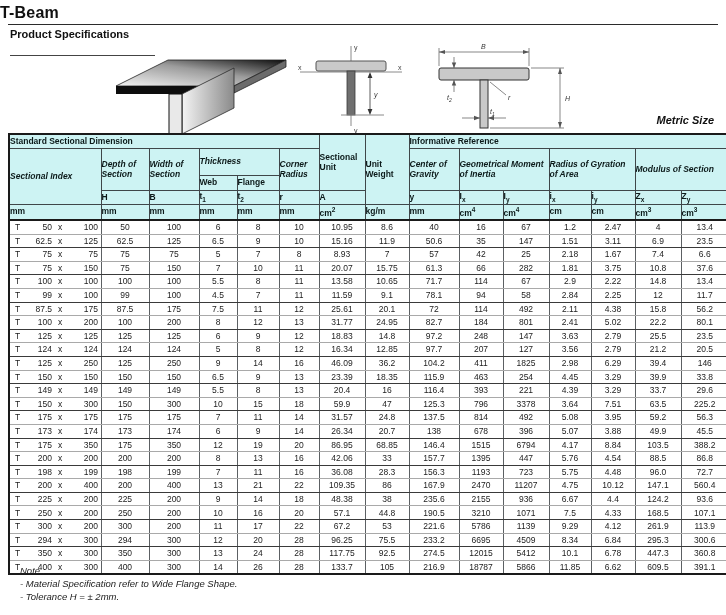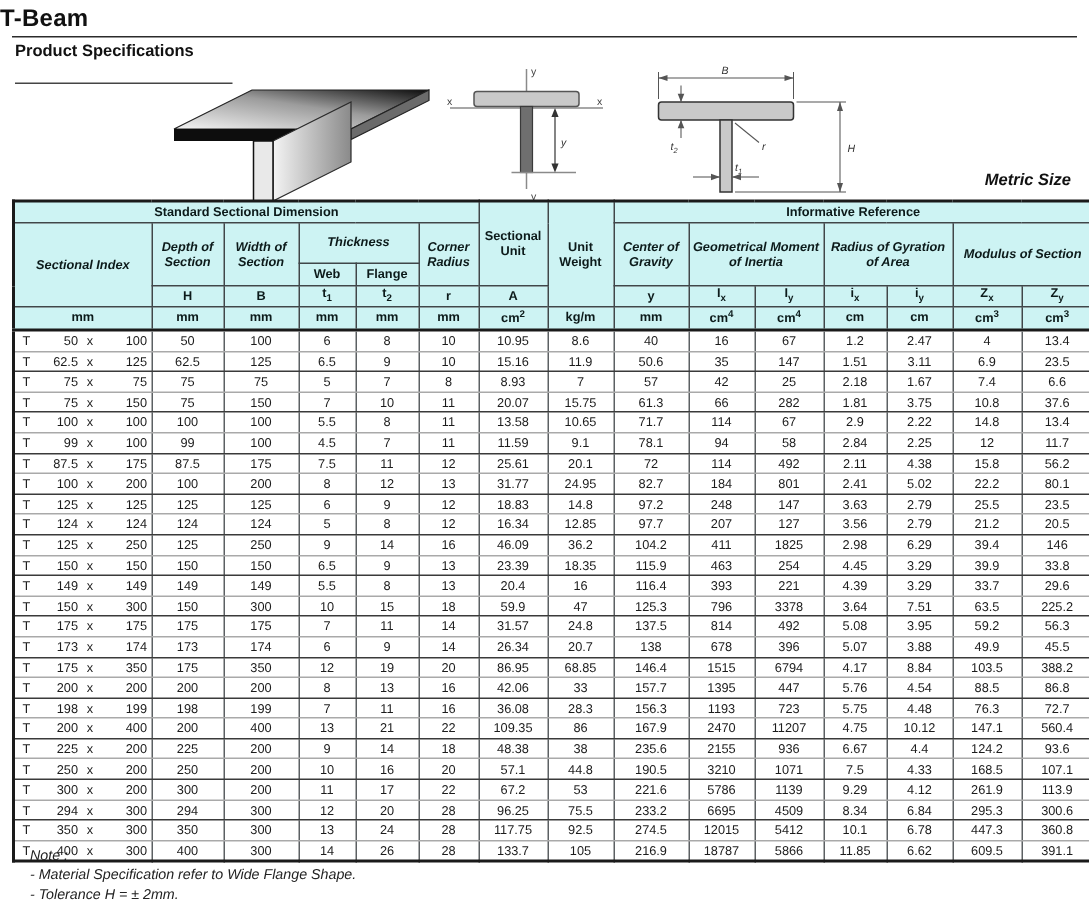--- a/index.html
+++ b/index.html
@@ -10,21 +10,21 @@
   .metric-size{position:absolute;right:12px;top:114px;font-size:11px;font-weight:bold;font-style:italic;}
   .diagram{position:absolute;}
   #beam3d{left:112px;top:44px;}
   #axesdiag{left:296px;top:42px;}
   #dimdiag{left:424px;top:40px;}
   svg text{font-family:"Liberation Sans","DejaVu Sans",sans-serif;}
 
   table.spec{position:absolute;left:8px;top:133px;width:710px;border-collapse:collapse;table-layout:fixed;
              border:2px solid #1a1a1a;}
   table.spec th{background:#cdf3f3;font-size:8.5px;font-weight:bold;border:1px solid #3f4649;
-                padding:0;line-height:1.15;text-align:center;color:#0c1a1a;}
+                padding:0;line-height:1.15;text-align:left;color:#0c1a1a;}
   tr.h1 th{height:13px;}
   tr.h2 th{height:26px;font-style:italic;}
   tr.h3 th{height:14px;}
   tr.h4 th{height:13px;}
   tr.h5 th{height:14px;border-bottom:2px solid #1a1a1a;}
   table.spec sub{font-size:6.5px;}
   table.spec sup{font-size:6.5px;}
   table.spec td{font-size:8.5px;color:#1c1c1c;text-align:center;padding:0;height:12.6px;
                 border-right:1px solid #5c6063;border-bottom:1px solid #a9a9a9;background:#fff;line-height:1;}
   tbody tr.gsep td{border-bottom:1.4px solid #3a3a3a;}
@@ -635,21 +635,21 @@
         <td>7</td>
         <td>11</td>
         <td>16</td>
         <td>36.08</td>
         <td>28.3</td>
         <td>156.3</td>
         <td>1193</td>
         <td>723</td>
         <td>5.75</td>
         <td>4.48</td>
-        <td>76.3</td>
+        <td>96.0</td>
         <td>72.7</td>
       </tr>
       <tr class="gsep">
         <td class="idx">
           <span class="idxwrap">
             <span class="p1">T</span>
             <span class="p2">200</span>
             <span class="p3">x</span>
             <span class="p4">400</span>
           </span>

